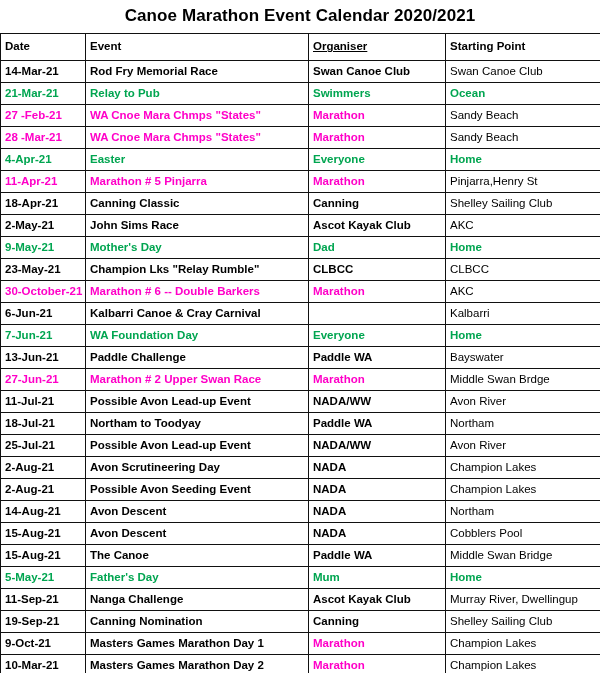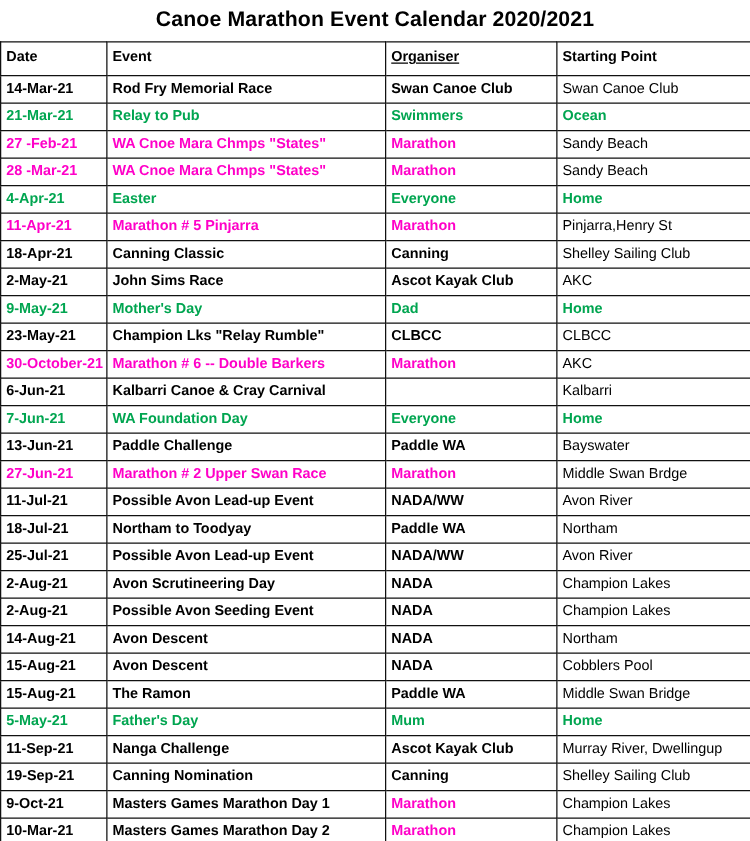--- a/index.html
+++ b/index.html
@@ -200,21 +200,21 @@
         <td class="c-start ">Northam</td>
       </tr>
       <tr class="row">
         <td class="c-date bold black">15-Aug-21</td>
         <td class="c-event bold italic black">Avon Descent</td>
         <td class="c-org bold italic black">NADA</td>
         <td class="c-start ">Cobblers Pool</td>
       </tr>
       <tr class="row">
         <td class="c-date bold black">15-Aug-21</td>
-        <td class="c-event bold italic black">The Ramon</td>
+        <td class="c-event bold italic black">The Canoe</td>
         <td class="c-org bold italic black">Paddle WA</td>
         <td class="c-start ">Middle Swan Bridge</td>
       </tr>
       <tr class="row">
         <td class="c-date bold green">5-May-21</td>
         <td class="c-event bold green">Father's Day</td>
         <td class="c-org bold green">Mum</td>
         <td class="c-start bold green">Home</td>
       </tr>
       <tr class="row">

